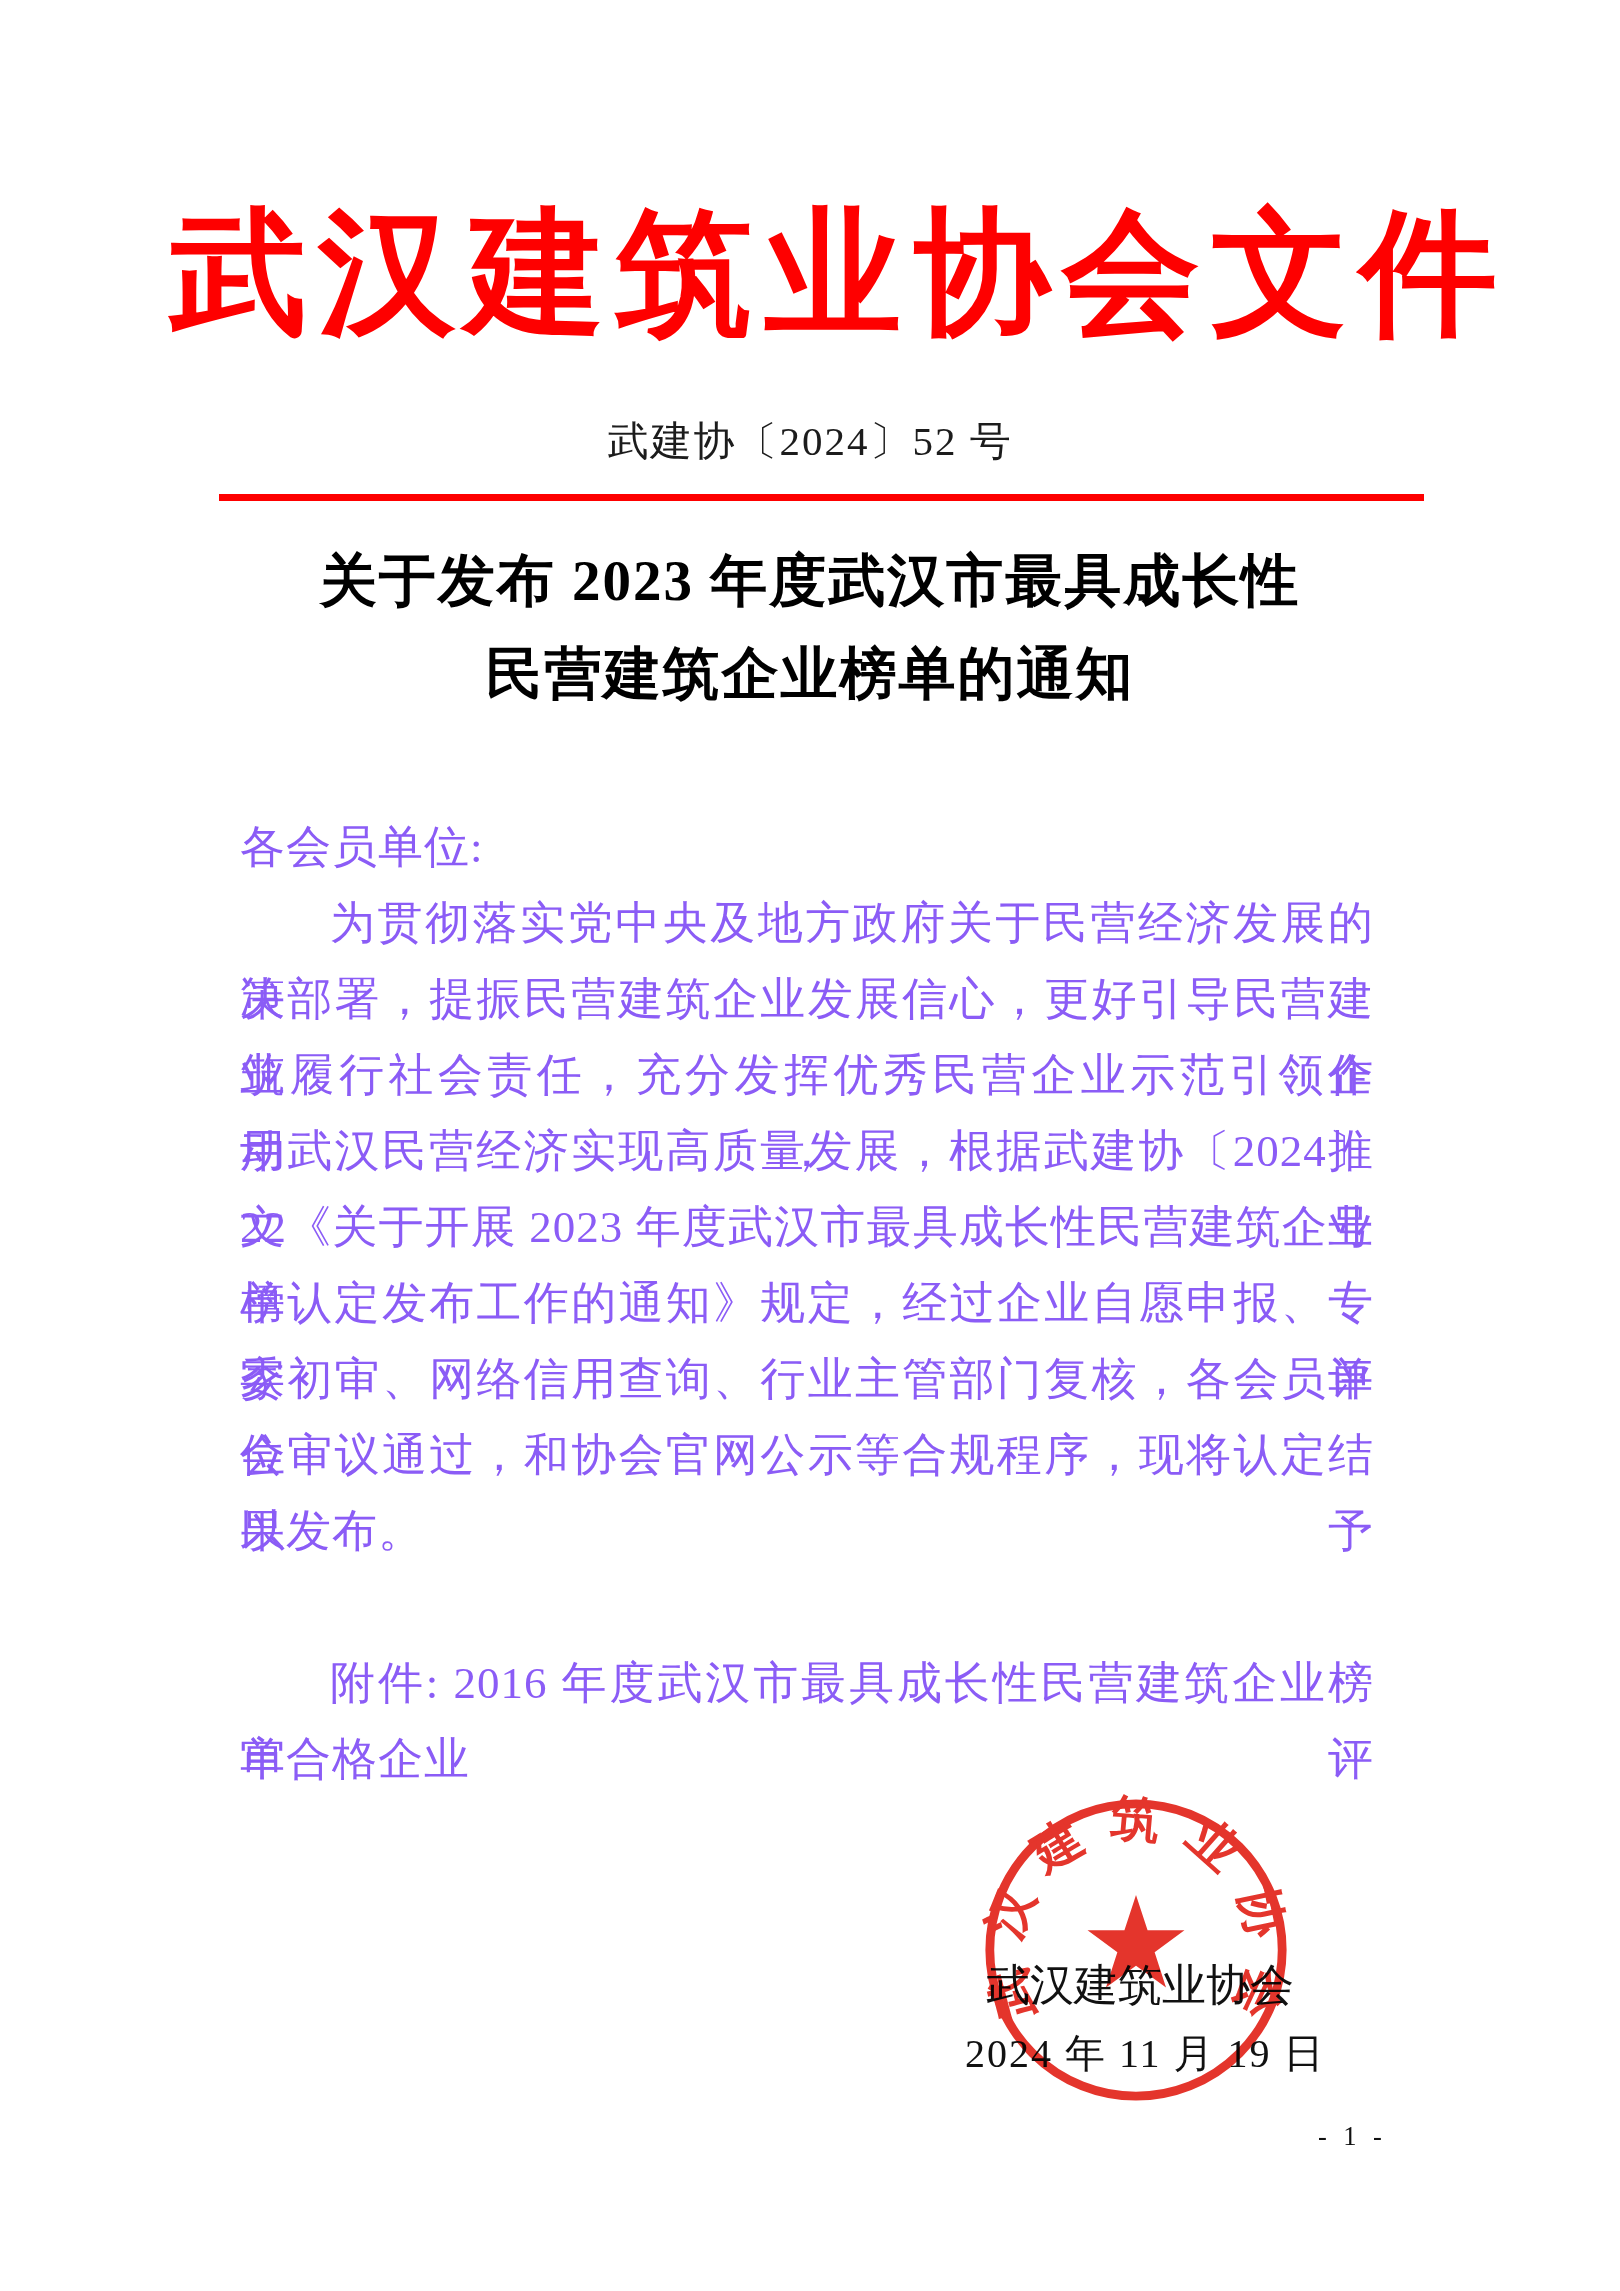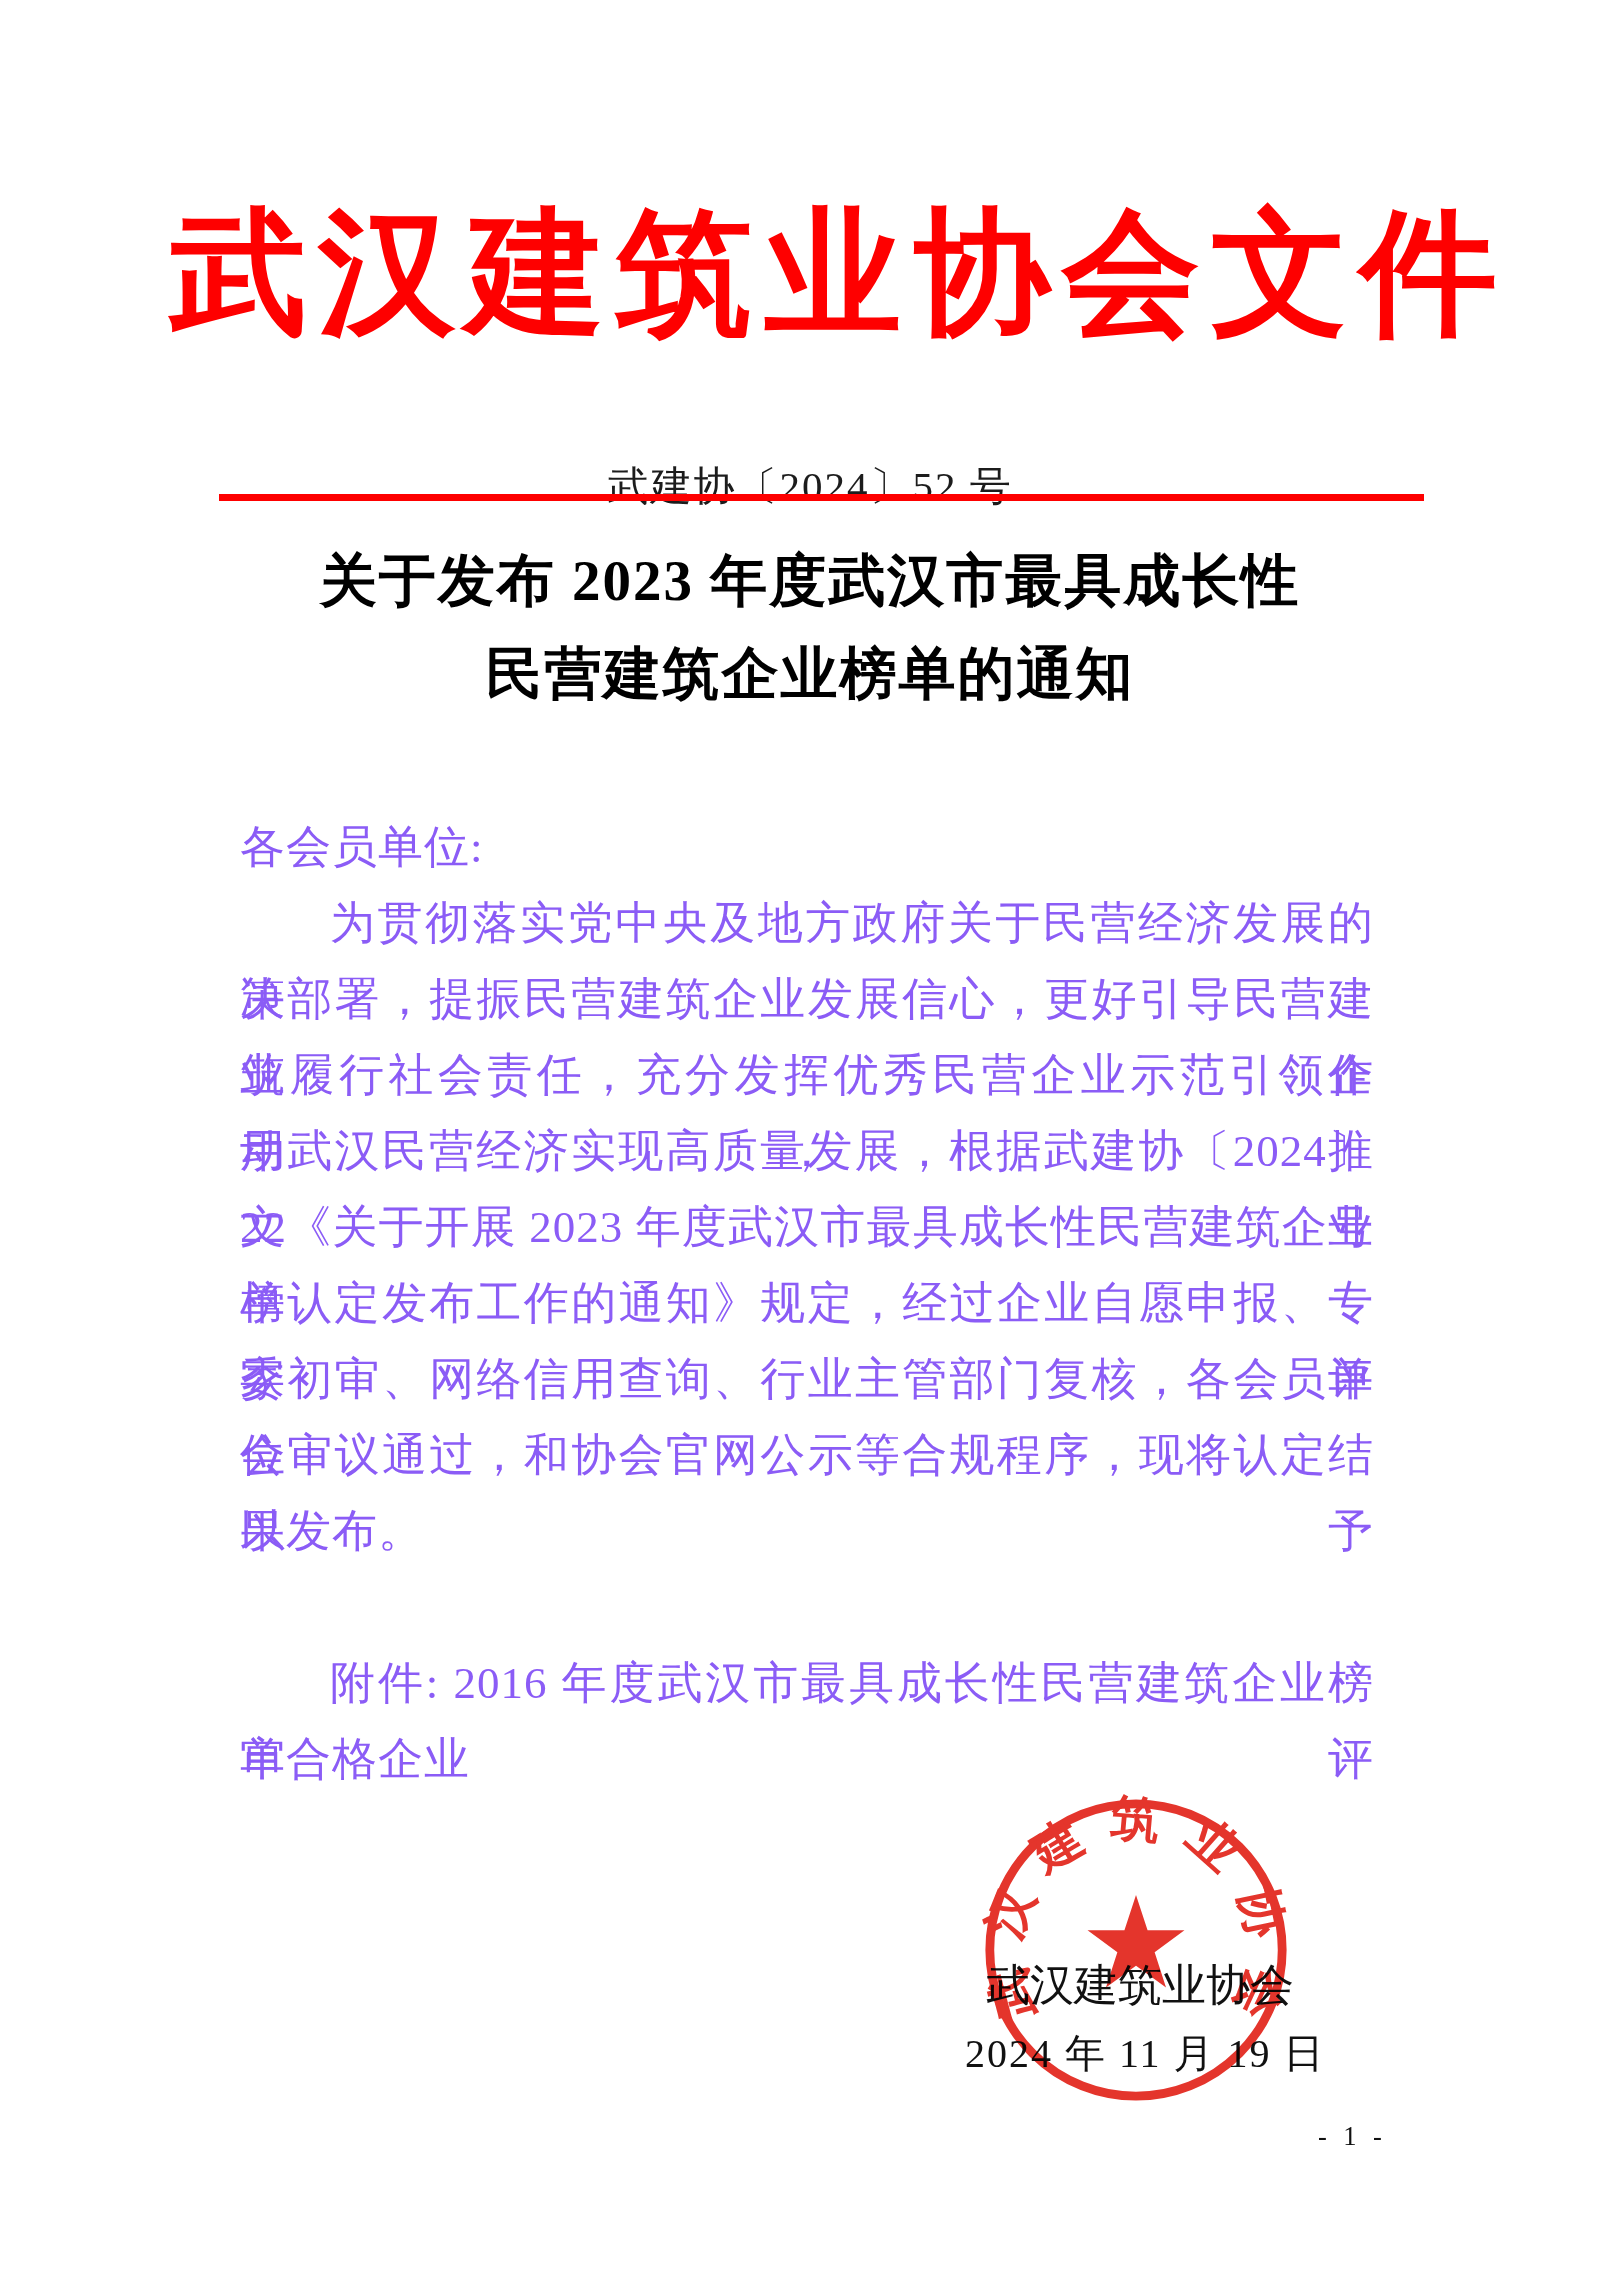--- a/index.html
+++ b/index.html
@@ -7,21 +7,21 @@
     position:relative;width:1620px;height:2292px;background:#ffffff;
     font-family:"Liberation Serif", serif;color:#141414;overflow:hidden;
   }
   .org-title{
     position:absolute;top:196px;left:0;width:1620px;text-align:center;
     font-size:137px;font-weight:bold;color:#fe0000;letter-spacing:11.8px;
     line-height:157px;white-space:nowrap;margin-left:29px;
   }
   .doc-number{
     position:absolute;top:412px;left:0;width:1620px;text-align:center;
-    font-size:41px;line-height:59px;color:#1c1c1c;letter-spacing:2px;margin-top:45px;
+    font-size:41px;line-height:59px;color:#1c1c1c;letter-spacing:2px;
   }
   .red-rule{
     position:absolute;top:494px;left:219px;width:1205px;height:6.9px;
     background:#fe0000;
   }
   .doc-title{
     position:absolute;top:534px;left:0;width:1620px;text-align:center;
     font-size:57px;font-weight:bold;color:#000;line-height:93px;letter-spacing:2px;
   }
   .body-block{

